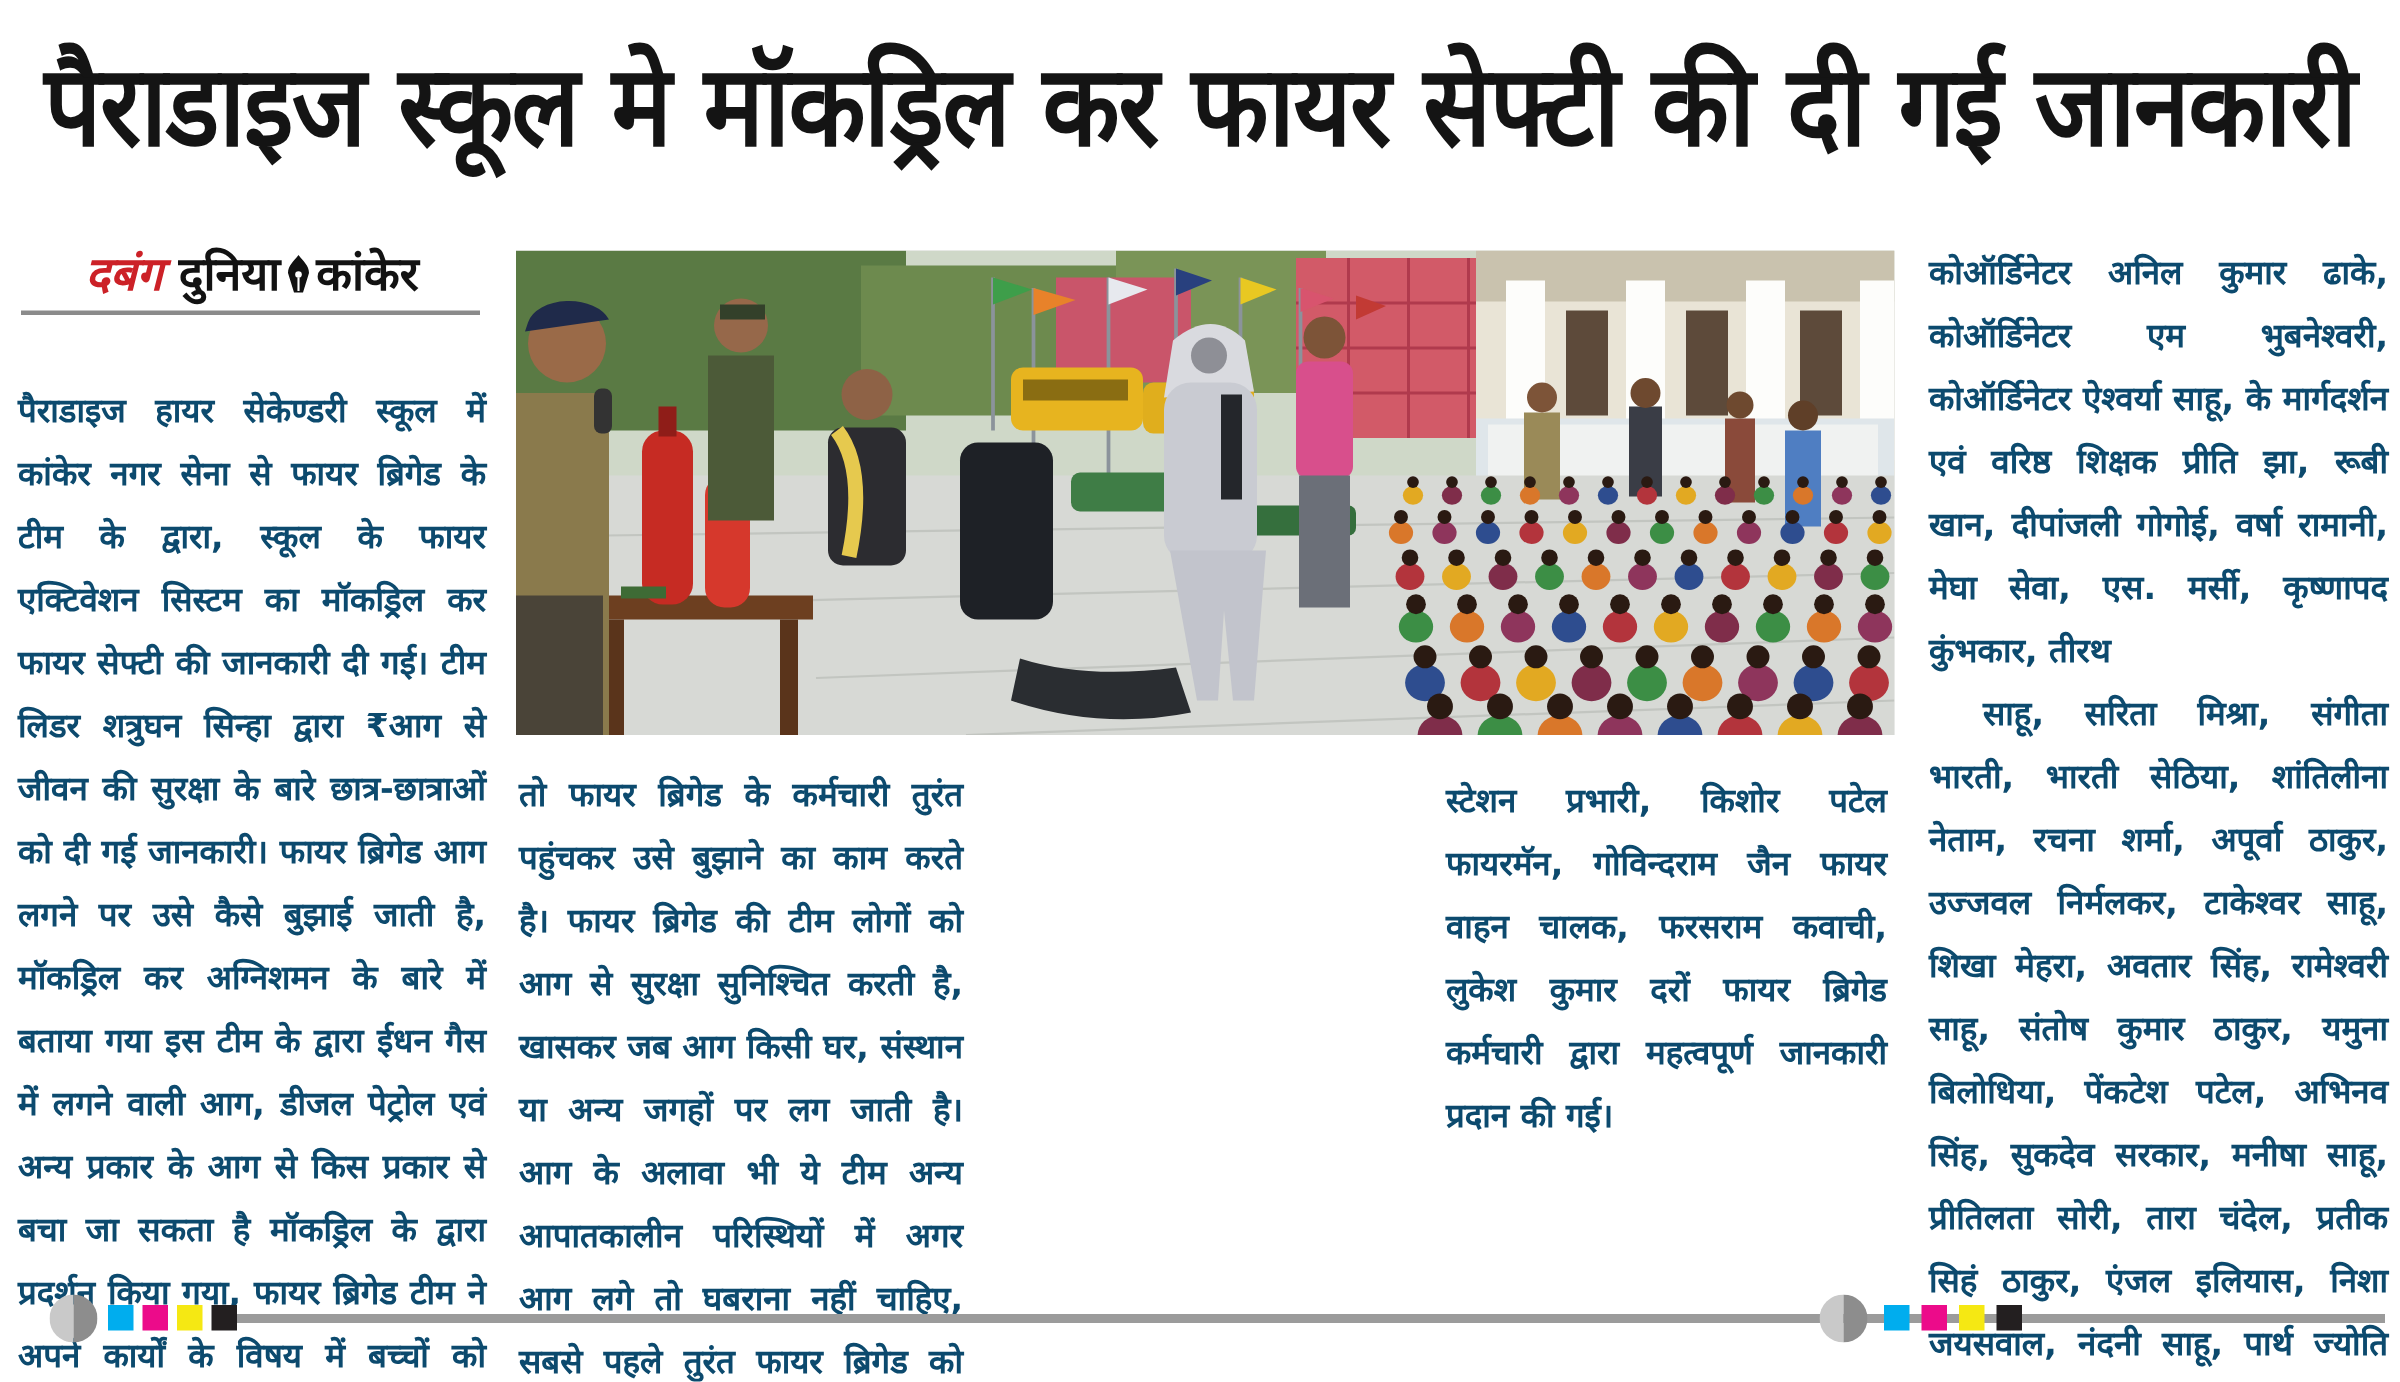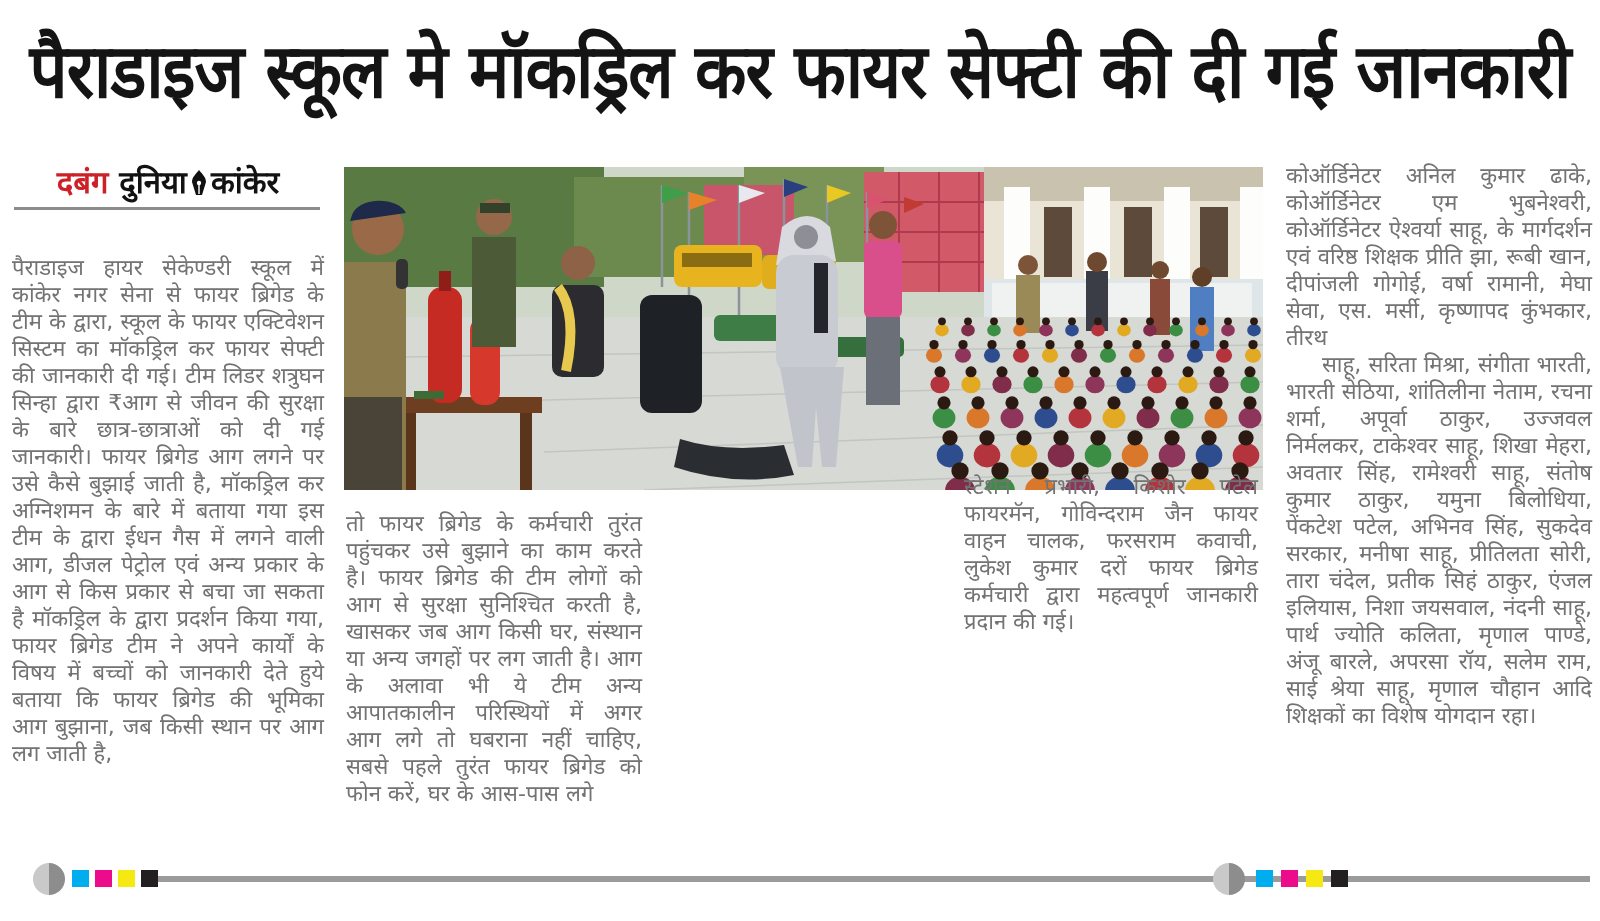--- a/index.html
+++ b/index.html
@@ -12,36 +12,36 @@
   .headline{
     position:absolute;left:0;top:28px;width:1600px;text-align:center;
     font-size:67px;font-weight:800;color:#141414;letter-spacing:-1px;
     transform:scaleY(1.12);line-height:1.3;white-space:nowrap;
   }
   
   .byline{
     position:absolute;left:12px;top:160px;width:312px;text-align:center;
     font-size:31px;font-weight:800;color:#121212;
   }
-  .byline .red{color:#cc2127;}
+  .byline .red{color:#cc2127;font-style:italic;}
   .byline .nib{display:inline-block;vertical-align:-3px;margin:0 4px;}
   .byline-rule{
     position:absolute;left:14px;top:207px;width:306px;height:3px;background:#8b8b8b;
   }
   
   .col{
-    position:absolute;text-align:justify;color:#737373;
-    font-size:22px;line-height:27px;font-weight:400;
+    position:absolute;text-align:justify;color:#0c4a6e;
+    font-size:22px;line-height:42px;font-weight:700;
   }
   .col p{margin:0;}
   .col p.indent{text-indent:36px;}
   .col1{left:12px;  top:206px;width:312px;height:648px;margin-top:48px;}
   .col2{left:346px; top:510px;width:296px;height:366px;}
   .col3{left:656px; top:498px;width:296px;height:366px;}
-  .col4{left:964px; top:473px;width:294px;height:366px;}
+  .col4{left:964px; top:514px;width:294px;height:366px;}
   .col5{left:1286px;top:162px;width:306px;height:702px;}
   
   .photo{
     position:absolute;left:344px;top:167px;width:919px;height:323px;
     background:#d8dad6;overflow:hidden;
   }
   .photo svg{display:block;}
   
   .reg-line{position:absolute;top:876px;height:6px;background:#9b9b9b;}
   .reg-circle{position:absolute;top:863px;width:32px;height:32px;border-radius:50%;overflow:hidden;}

